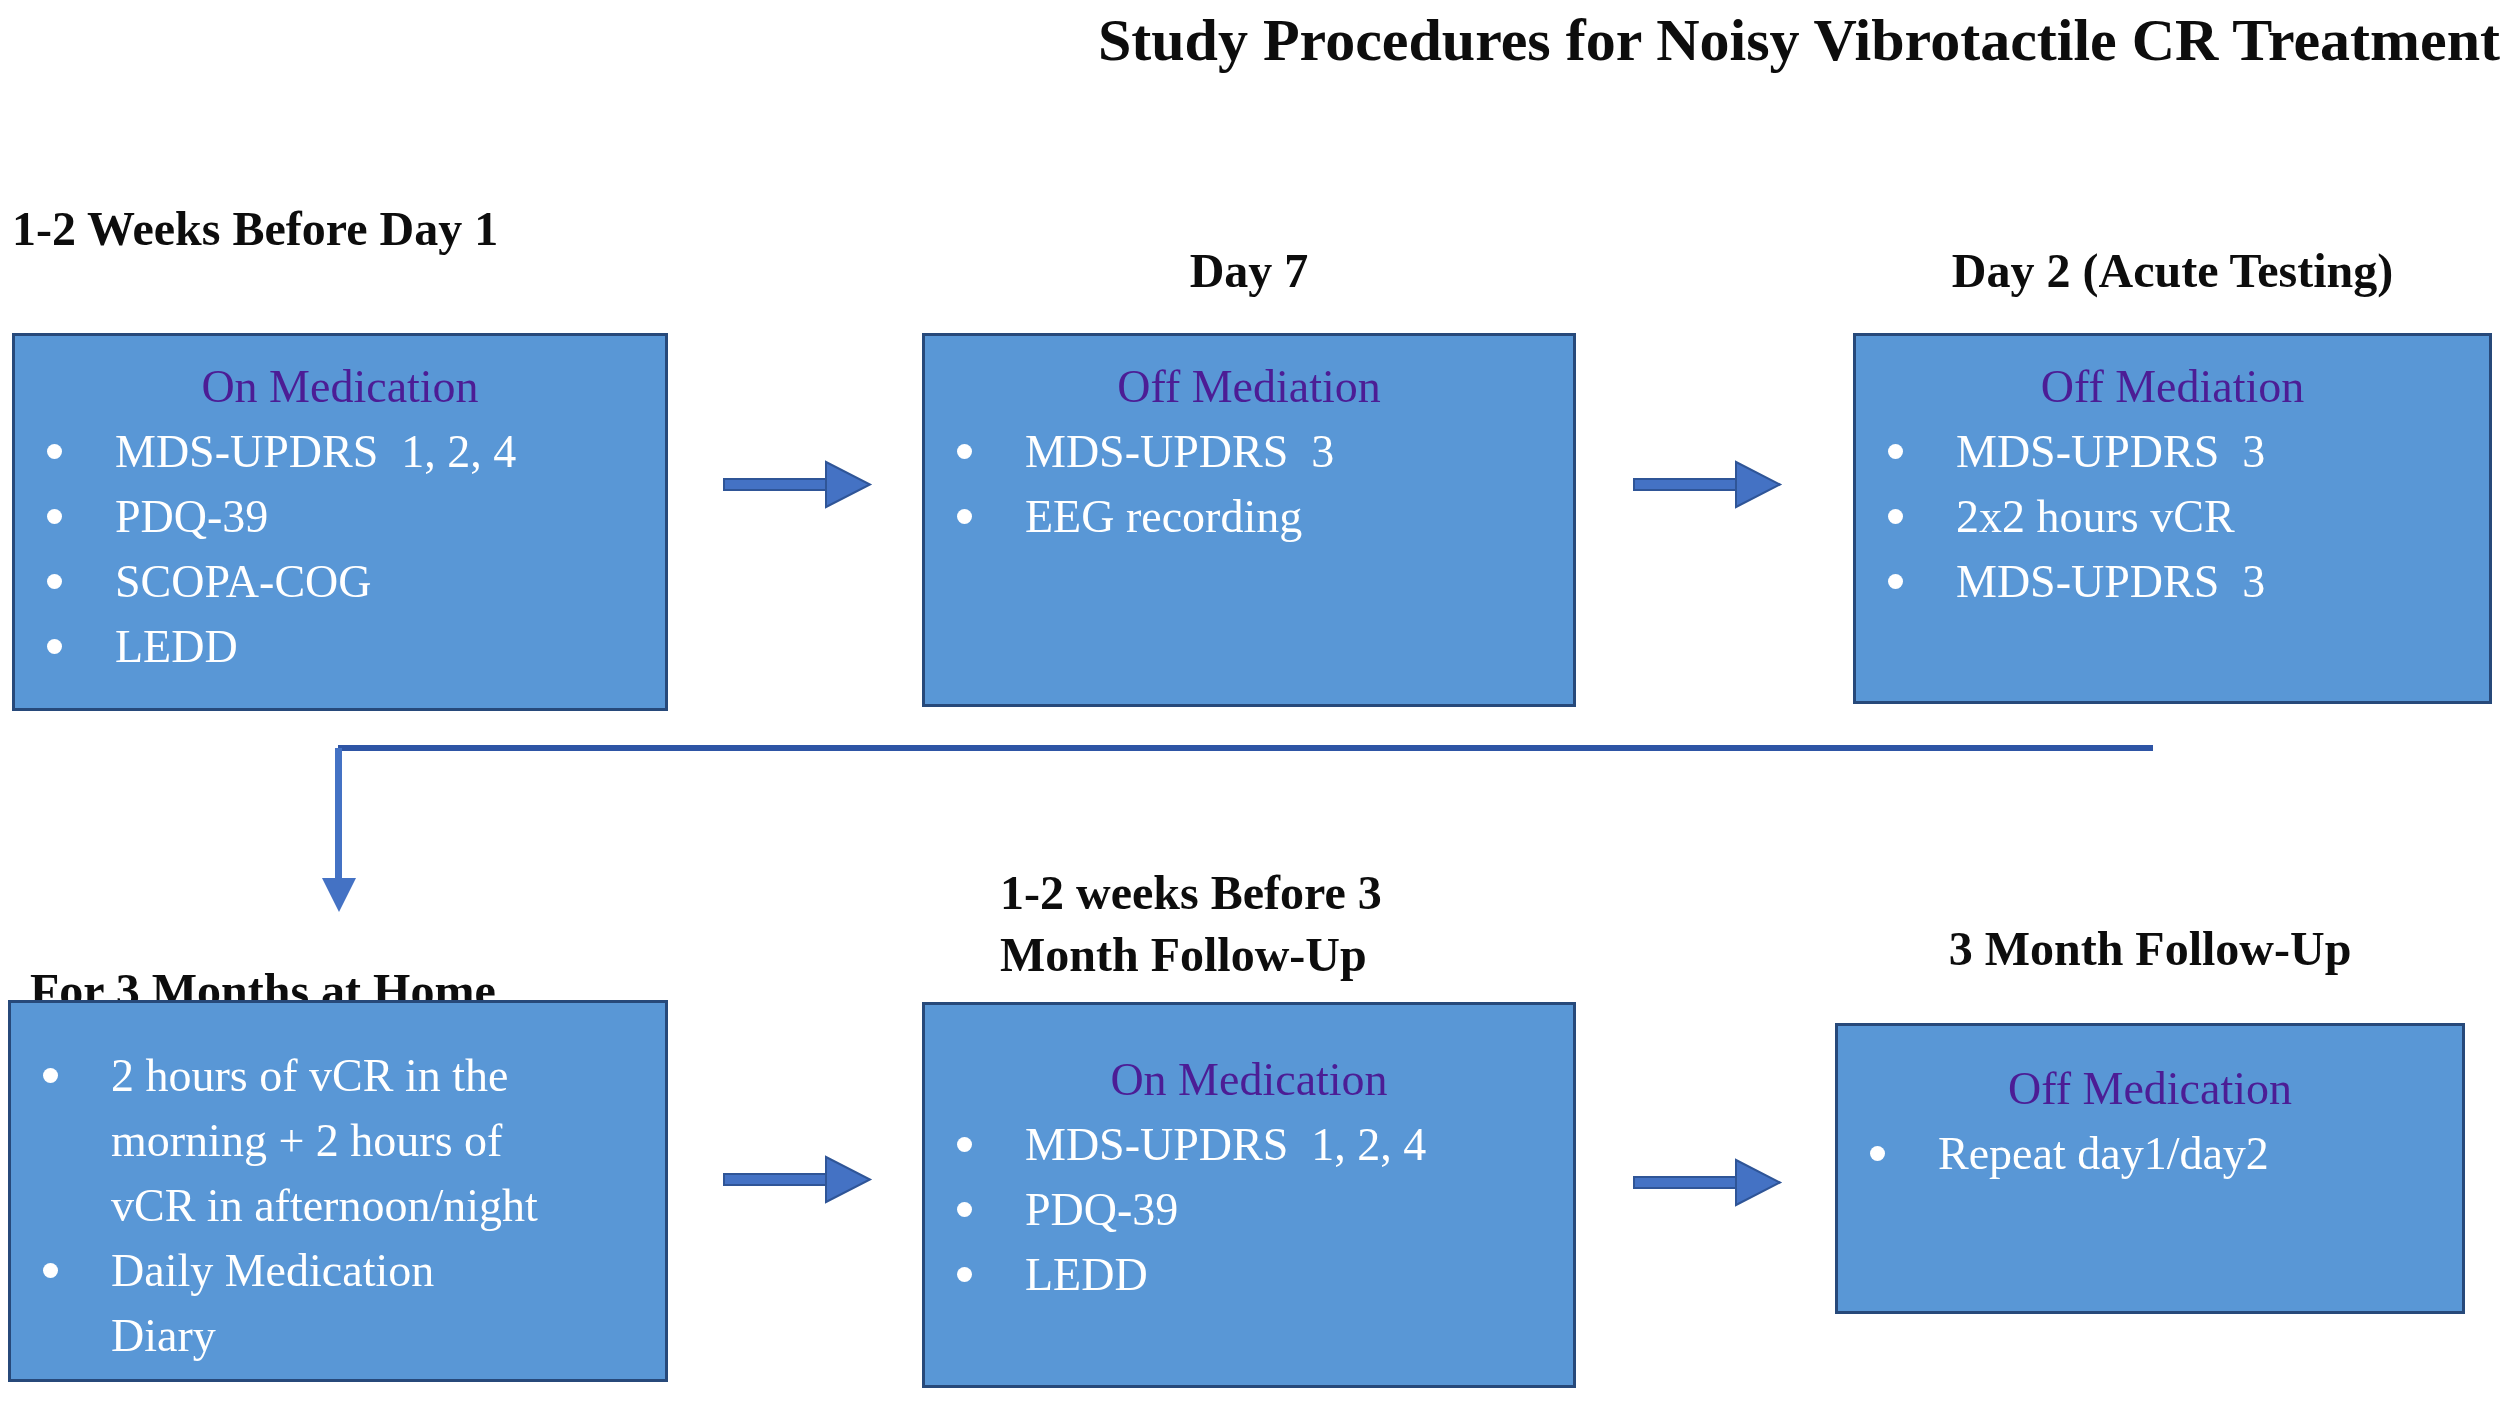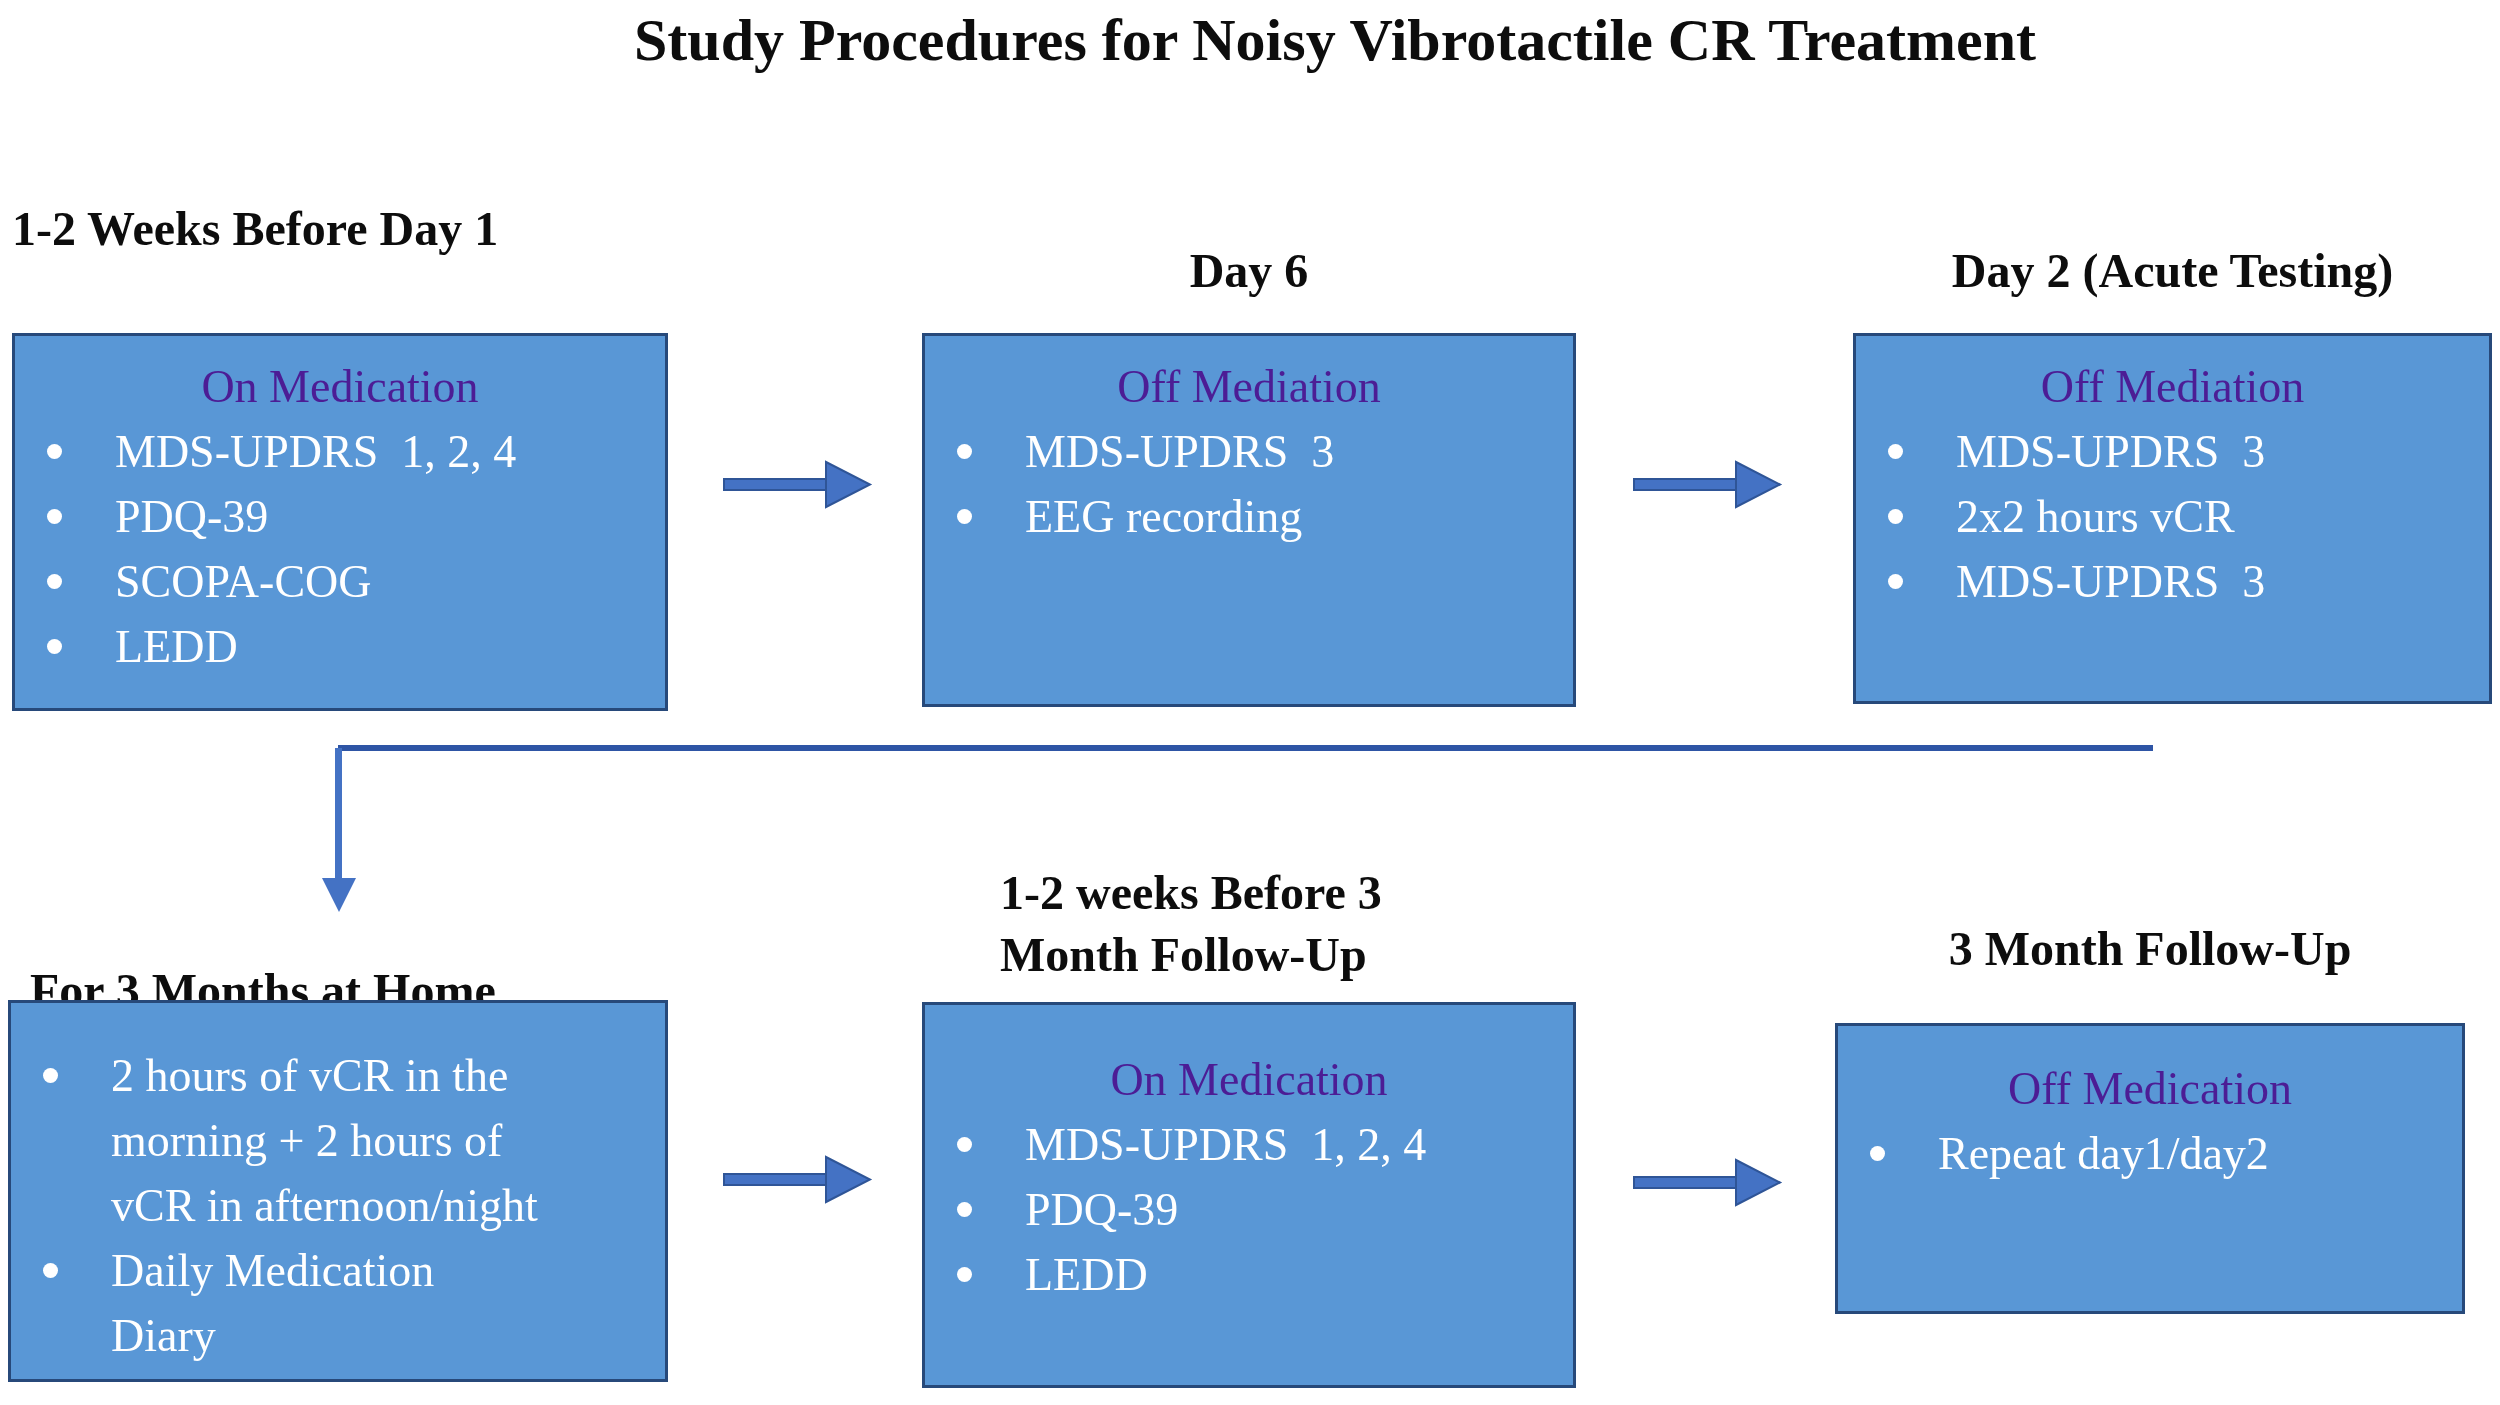--- a/index.html
+++ b/index.html
@@ -6,21 +6,21 @@
   #canvas {
     position:relative;
     width:2500px; height:1405px;
     background:#ffffff;
     font-family:"Liberation Serif", serif;
     overflow:hidden;
   }
   .title {
     position:absolute; top:6px; left:0; width:2500px;
     box-sizing:border-box; padding-left:170px;
-    text-align:center;
+    text-align:right;
     font-size:60px; font-weight:bold; color:#0d0d0d;
     letter-spacing:0px;
   }
   .hdr {
     position:absolute;
     font-size:48px; font-weight:bold; color:#0d0d0d;
     line-height:62px; white-space:nowrap;
   }
   .hdr.center { text-align:center; }
   .flowbox {
@@ -71,21 +71,21 @@
 </head>
 <body>
 
 <div id="canvas">
 
   <div class="title">Study Procedures for Noisy Vibrotactile CR Treatment</div>
 
   <div class="hdr" style="left:12px; top:198px;">
     <div>1-2 Weeks Before Day 1</div>
   </div>
-  <div class="hdr center" style="left:922px; top:240px; width:654px;">Day 6</div>
+  <div class="hdr center" style="left:922px; top:240px; width:654px;">Day 7</div>
   <div class="hdr center" style="left:1853px; top:240px; width:639px;">Day 2 (Acute Testing)</div>
 
   <div class="flowbox" style="left:12px; top:333px; width:656px; height:378px; padding-top:18px;">
     <div class="box-center">On Medication</div>
     <ul>
       <li>MDS-UPDRS  1, 2, 4</li>
       <li>PDQ-39</li>
       <li>SCOPA-COG</li>
       <li>LEDD</li>
     </ul>

